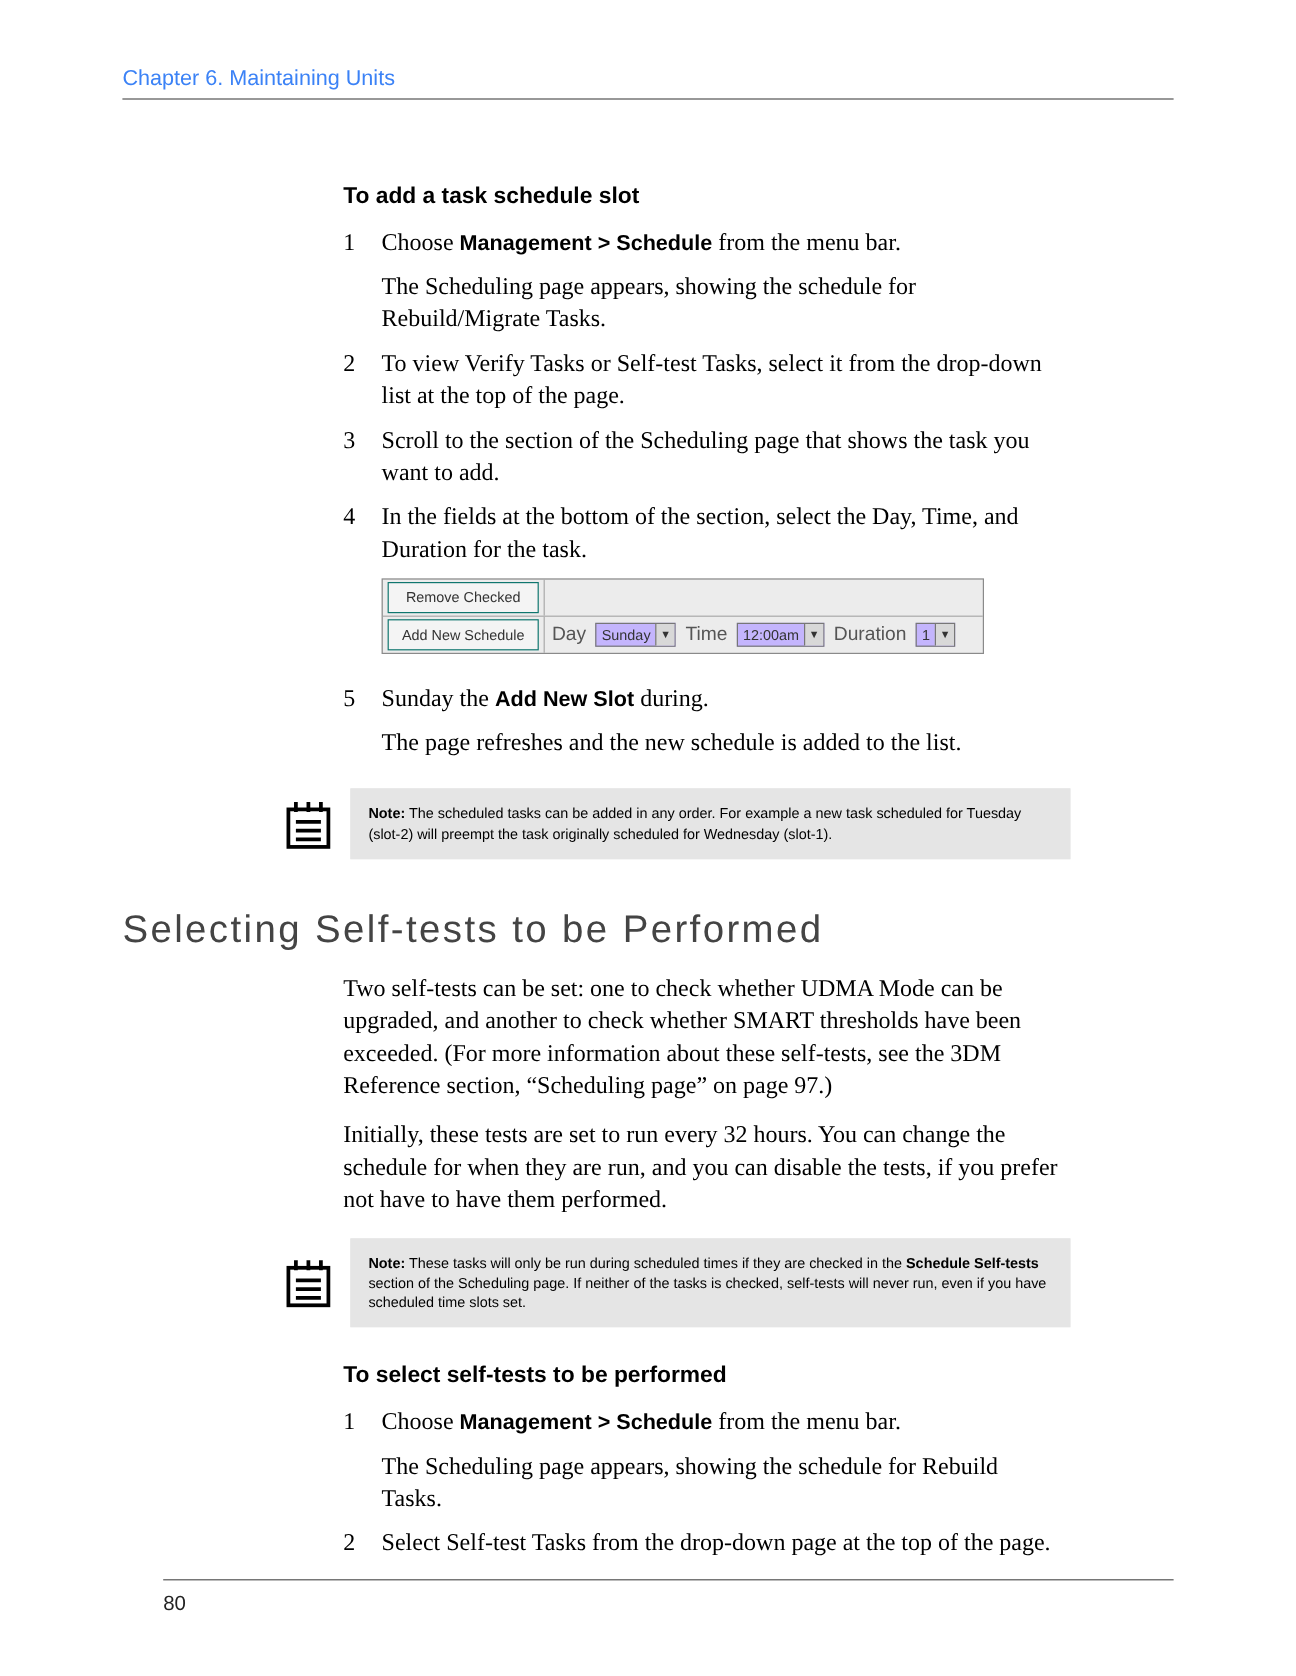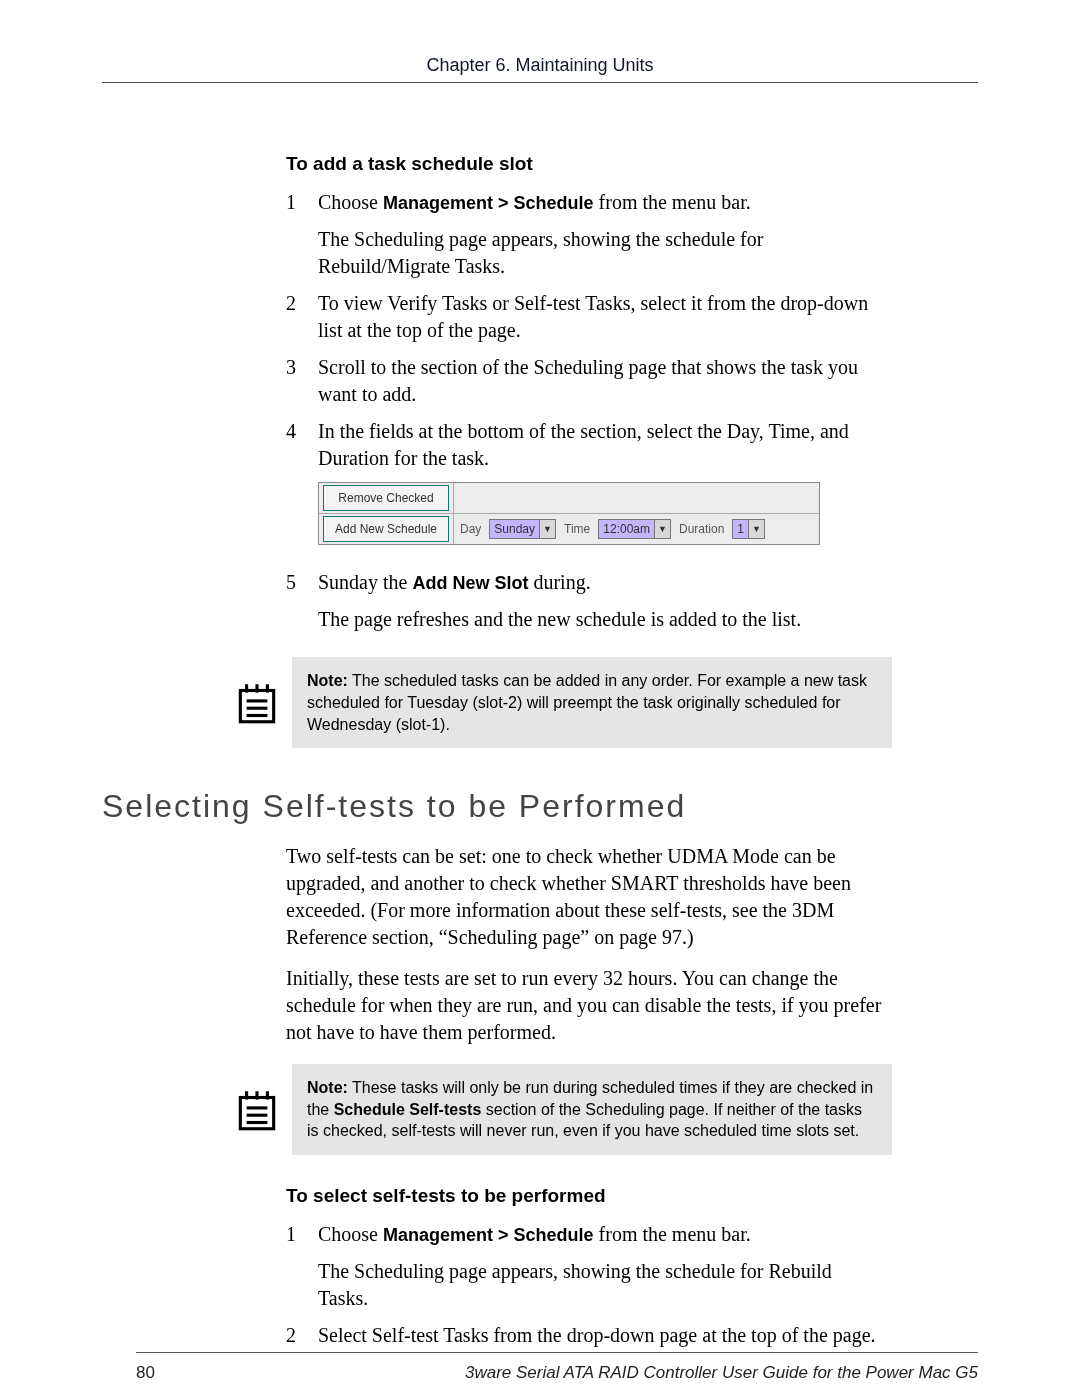--- a/index.html
+++ b/index.html
@@ -12,25 +12,24 @@
   }
   .page {
     padding: 55px 102px 60px 102px;
     box-sizing: border-box;
     min-height: 1397px;
     position: relative;
   }
   .hdr {
     font-family: Arial, Helvetica, sans-serif;
     font-size: 18px;
-    color: #0f172a;
+    color: #3b82f6;
     padding-bottom: 6px;
     border-bottom: 1px solid #555;
     margin-bottom: 70px;
-    text-align: center;
   }
   .content {
     
   }
   .sub-h {
     font-family: Arial, Helvetica, sans-serif;
     font-weight: bold;
     font-size: 19px;
     margin: 0 0 14px 184px;
   }
@@ -90,21 +89,21 @@
     padding: 4px 0;
     box-sizing: border-box;
   }
   .ui-fields {
     flex: 1;
     display: flex;
     align-items: center;
     gap: 8px;
     padding: 2px 6px;
   }
-  .ui-label { color: #555; font-size: 12px; }
+  .ui-label { color: #555; font-size: 16px; }
   .ui-select {
     display: inline-flex;
     align-items: center;
     background: #c4b5fd;
     border: 1px solid #777;
     font-size: 12px;
     height: 18px;
     padding: 0 0 0 4px;
   }
   .ui-select .v { padding-right: 4px; }
@@ -130,21 +129,21 @@
   .note-icon {
     flex: 0 0 50px;
     height: 50px;
     margin-right: 10px;
   }
   .note-box {
     background: #e5e5e5;
     border: 1px solid #e5e5e5;
     padding: 12px 14px;
     font-family: Arial, Helvetica, sans-serif;
-    font-size: 16px;
+    font-size: 12px;
     line-height: 1.35;
     flex: 1;
   }
   .note-box .nl { font-weight: bold; }
 
   .h2 {
     font-family: Arial, Helvetica, sans-serif;
     font-size: 32px;
     letter-spacing: 2px;
     color: #444;
@@ -297,16 +296,15 @@
         <div class="body">
             <p>Select Self-test Tasks from the drop-down page at the top of the page.</p>
           </div>
       </li>
     </ol>
 
   </div>
 
   <div class="ftr">
     <span>80</span>
-    <span class="ft">3ware Serial ATA RAID Controller User Guide for the Power Mac G5</span>
   </div>
 
 </div>
 
 </body></html>

